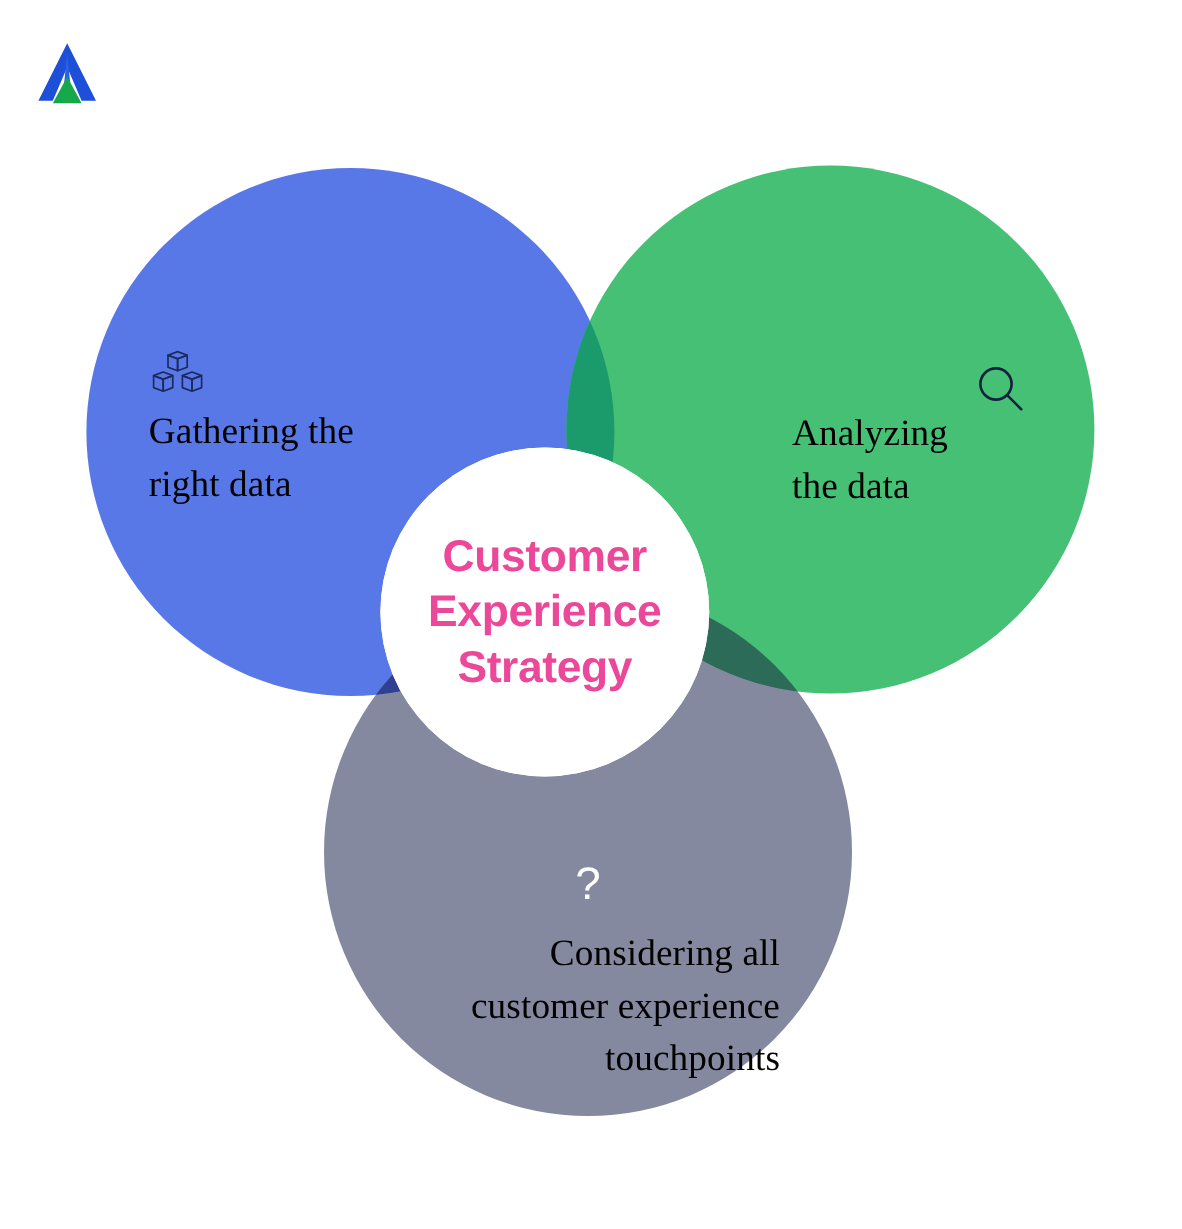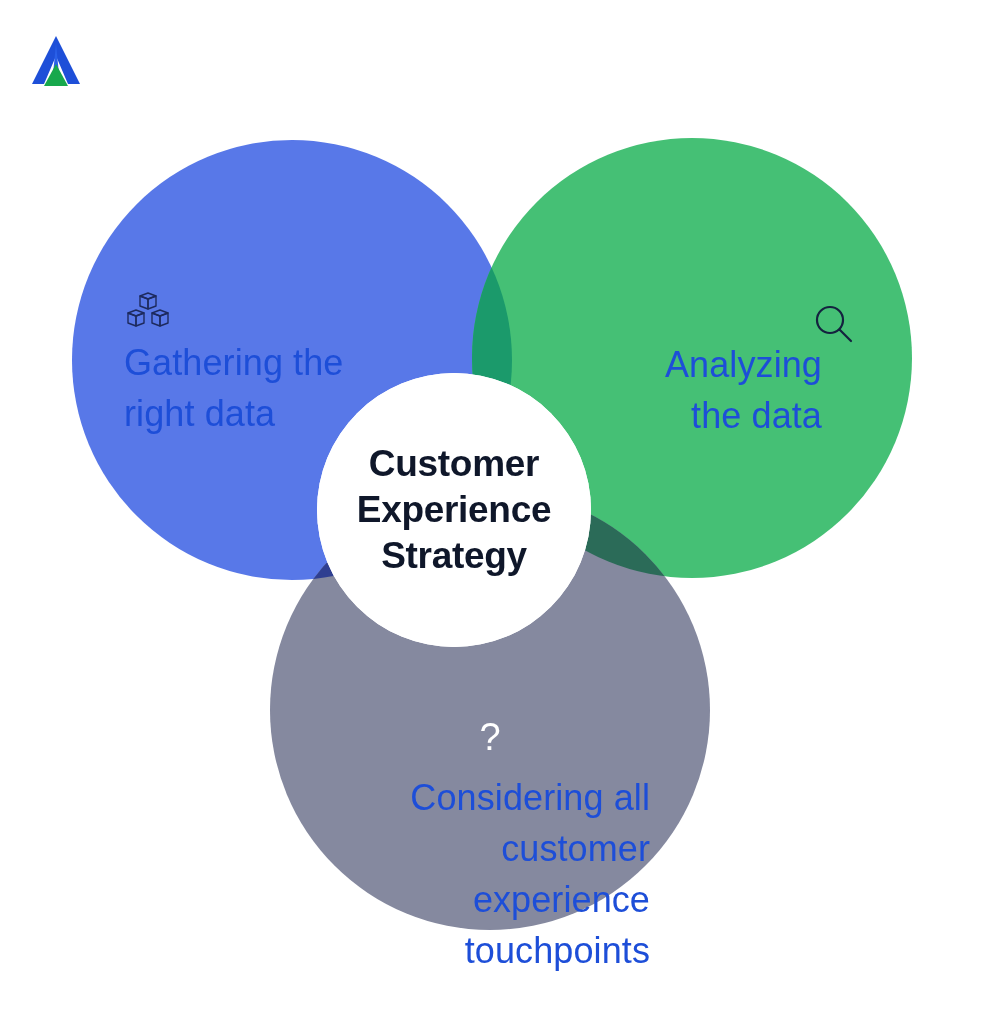--- a/index.html
+++ b/index.html
@@ -35,41 +35,40 @@
 
   .venn-svg {
     display: block;
     width: 985px;
     height: 1024px;
   }
 
   
   .venn-label {
     position: absolute;
-    color: #1d4ed8;
-    font-family: Liberation Sans, sans-serif;
+    color: #000000;
+    font-family: Liberation Serif, serif;
     font-weight: 400;
-    font-size: 36px;
+    font-size: 31px;
     line-height: 1.42;
     letter-spacing: 0.1px;
     white-space: pre-line;
   }
 
   #label-gathering {
     left: 124px;
     top: 337px;
     width: 240px;
     text-align: left;
   }
 
   #label-analyzing {
-    left: 600px;
+    left: 660px;
     top: 339px;
     width: 222px;
-    text-align: right;
   }
 
   #label-touchpoints {
     left: 330px;
     top: 772px;
     width: 320px;
     text-align: right;
   }
 
   
@@ -112,21 +111,21 @@
     width: 274px;
     height: 274px;
     border-radius: 50%;
     background: #ffffff;
     display: flex;
     align-items: center;
     justify-content: center;
   }
 
   #center-title {
-    color: #0f172a;
+    color: #ec4899;
     font-family: "Liberation Sans", sans-serif;
     font-weight: 700;
     font-size: 37px;
     line-height: 1.25;
     letter-spacing: -0.3px;
     text-align: center;
     white-space: pre-line;
   }
 </style>
 </head>

